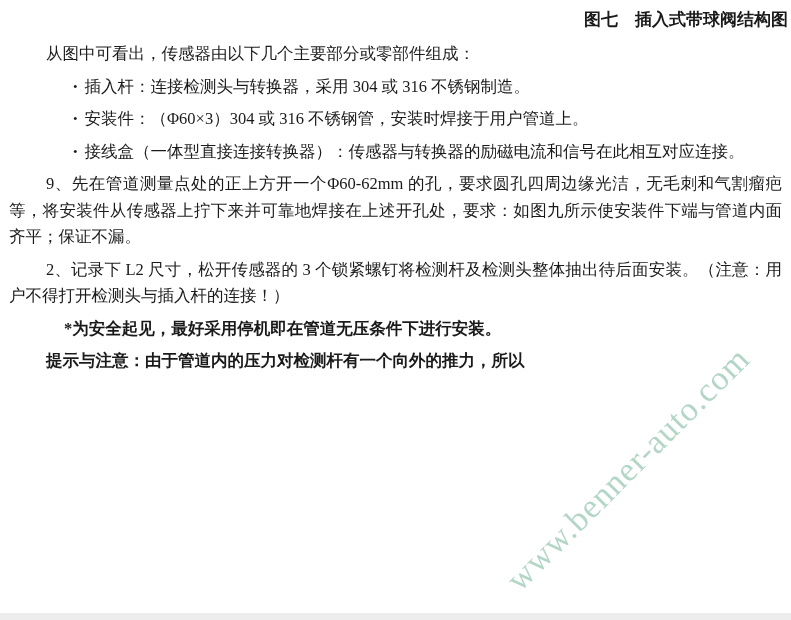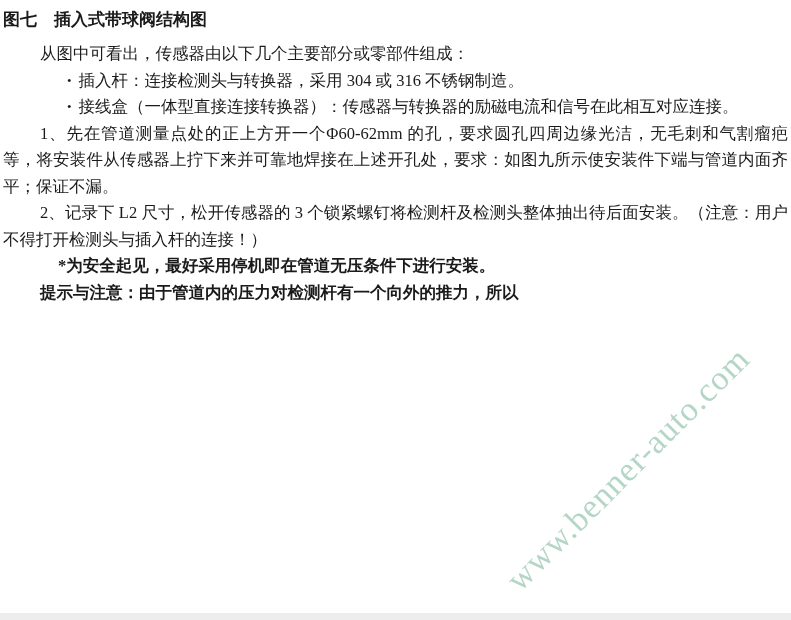--- a/index.html
+++ b/index.html
@@ -35,24 +35,24 @@
   }
   .page{
     position:relative;
     z-index:1;
     padding:8px 3px 0 3px;
   }
   .title{
     margin:0 0 10px 0;
     font-size:17px;
     font-weight:bold;
-    text-align:left;
+    text-align:right;
   }
   .para{
-    margin:0;
+    margin:6px;
     font-size:16.5px;
     line-height:26.5px;
     text-align:justify;
   }
   .indent{ text-indent:37px; }
   .bullet{
     padding-left:64px;
     text-indent:0;
   }
   .bullet .marker{
@@ -82,24 +82,27 @@
 <div class="page">
 
   <h1 class="title">图七　插入式带球阀结构图</h1>
 
   <p class="para indent">从图中可看出，传感器由以下几个主要部分或零部件组成：</p>
 
   <p class="para bullet">
     <span class="marker">•</span><span>插入杆：连接检测头与转换器，采用 304 或 316 不锈钢制造。</span>
   </p>
   <p class="para bullet">
+    <span class="marker">•</span><span>安装件：（Φ60×3）304 或 316 不锈钢管，安装时焊接于用户管道上。</span>
+  </p>
+  <p class="para bullet">
     <span class="marker">•</span><span>接线盒（一体型直接连接转换器）：传感器与转换器的励磁电流和信号在此相互对应连接。</span>
   </p>
 
-  <p class="para indent">1、先在管道测量点处的正上方开一个Φ60-62mm 的孔，要求圆孔四周边缘光洁，无毛刺和气割瘤疤等，将安装件从传感器上拧下来并可靠地焊接在上述开孔处，要求：如图九所示使安装件下端与管道内面齐平；保证不漏。</p>
+  <p class="para indent">9、先在管道测量点处的正上方开一个Φ60-62mm 的孔，要求圆孔四周边缘光洁，无毛刺和气割瘤疤等，将安装件从传感器上拧下来并可靠地焊接在上述开孔处，要求：如图九所示使安装件下端与管道内面齐平；保证不漏。</p>
   <p class="para indent">2、记录下 L2 尺寸，松开传感器的 3 个锁紧螺钉将检测杆及检测头整体抽出待后面安装。（注意：用户不得打开检测头与插入杆的连接！）</p>
 
   <p class="para star bold">*为安全起见，最好采用停机即在管道无压条件下进行安装。</p>
   <p class="para indent bold">提示与注意：由于管道内的压力对检测杆有一个向外的推力，所以</p>
 
 </div>
 
 <div class="bottom-strip"></div>
 
 </body></html>

